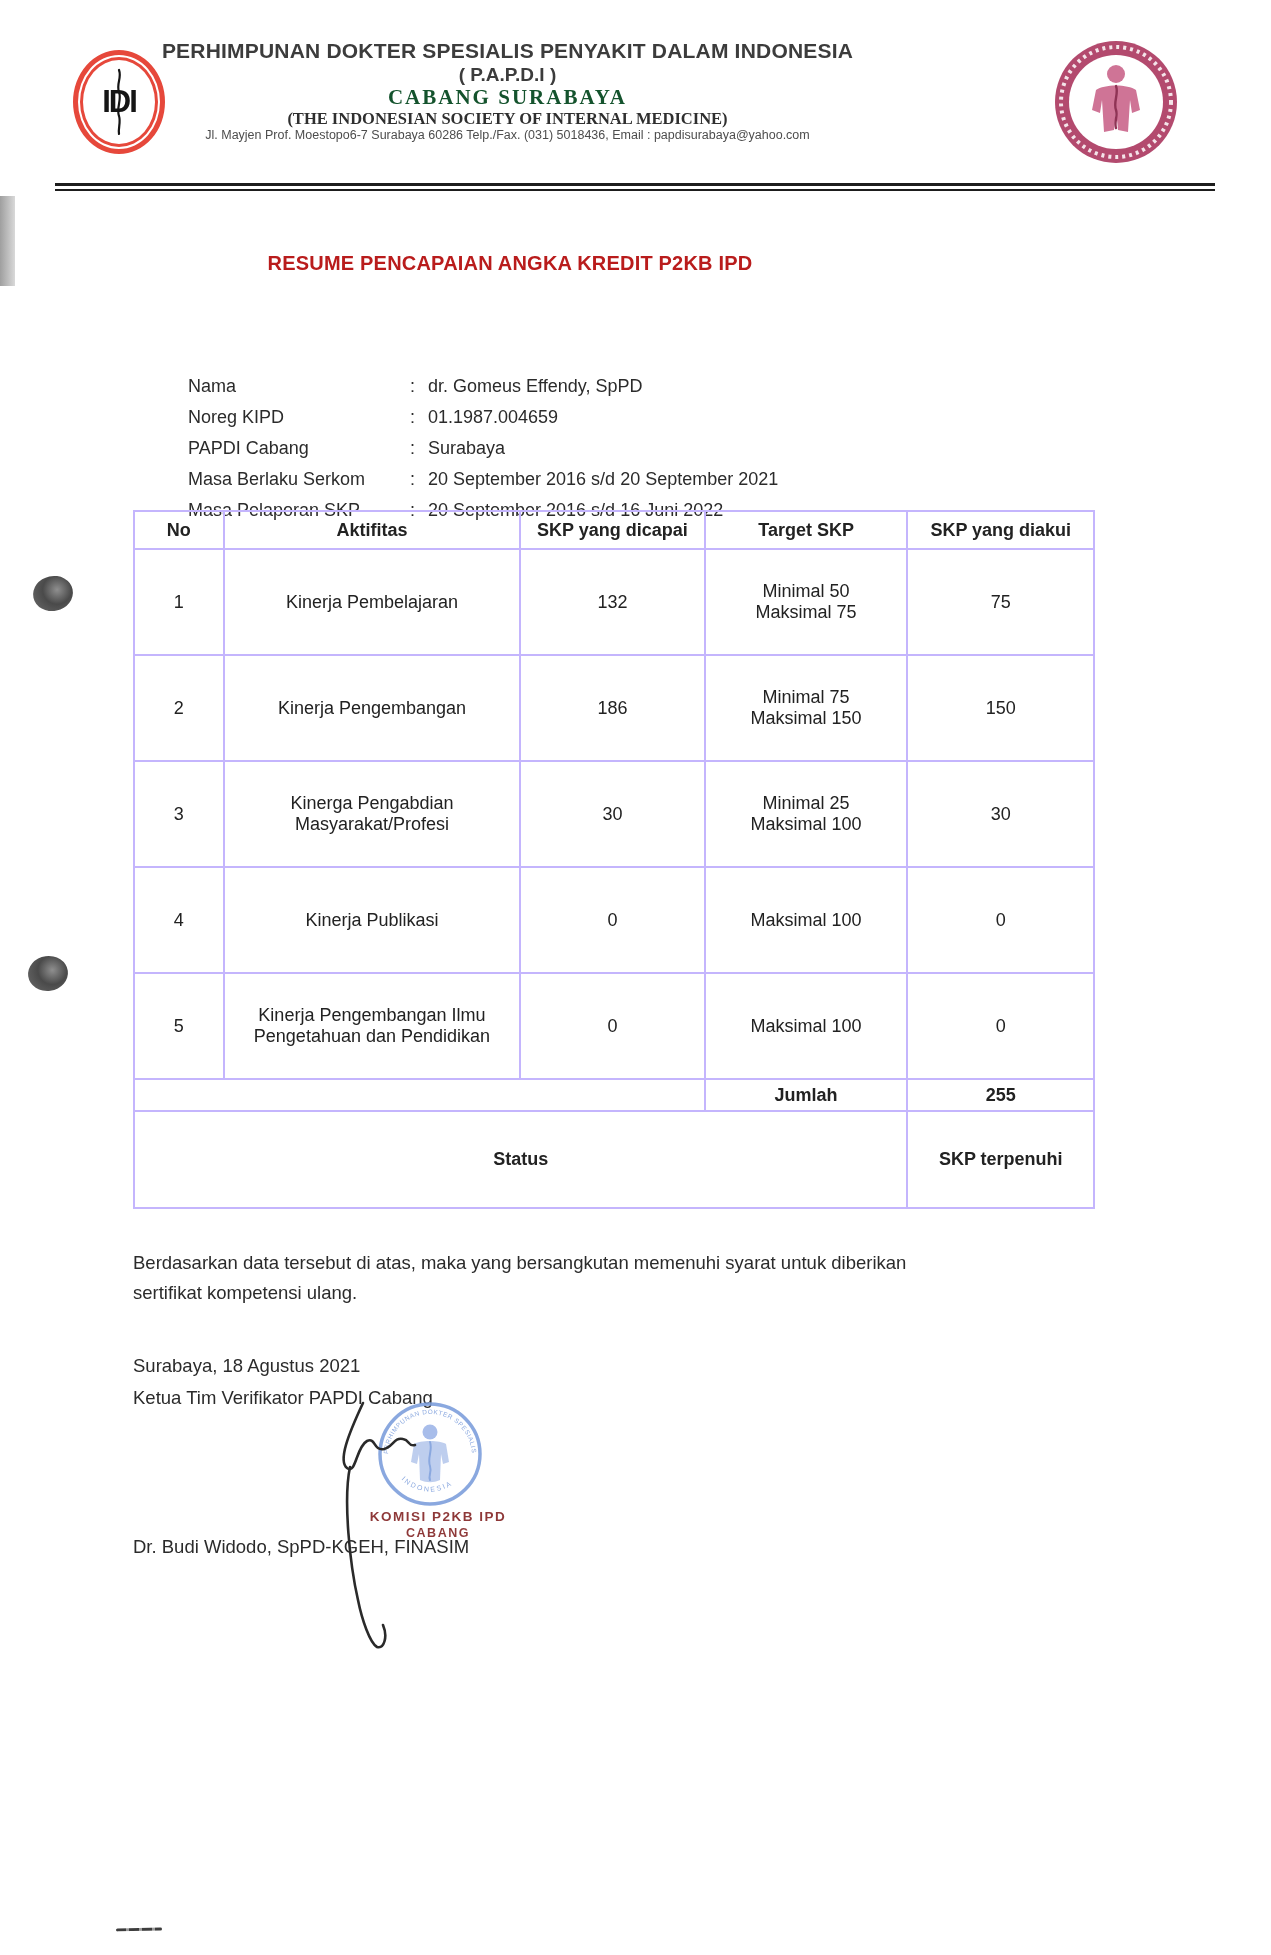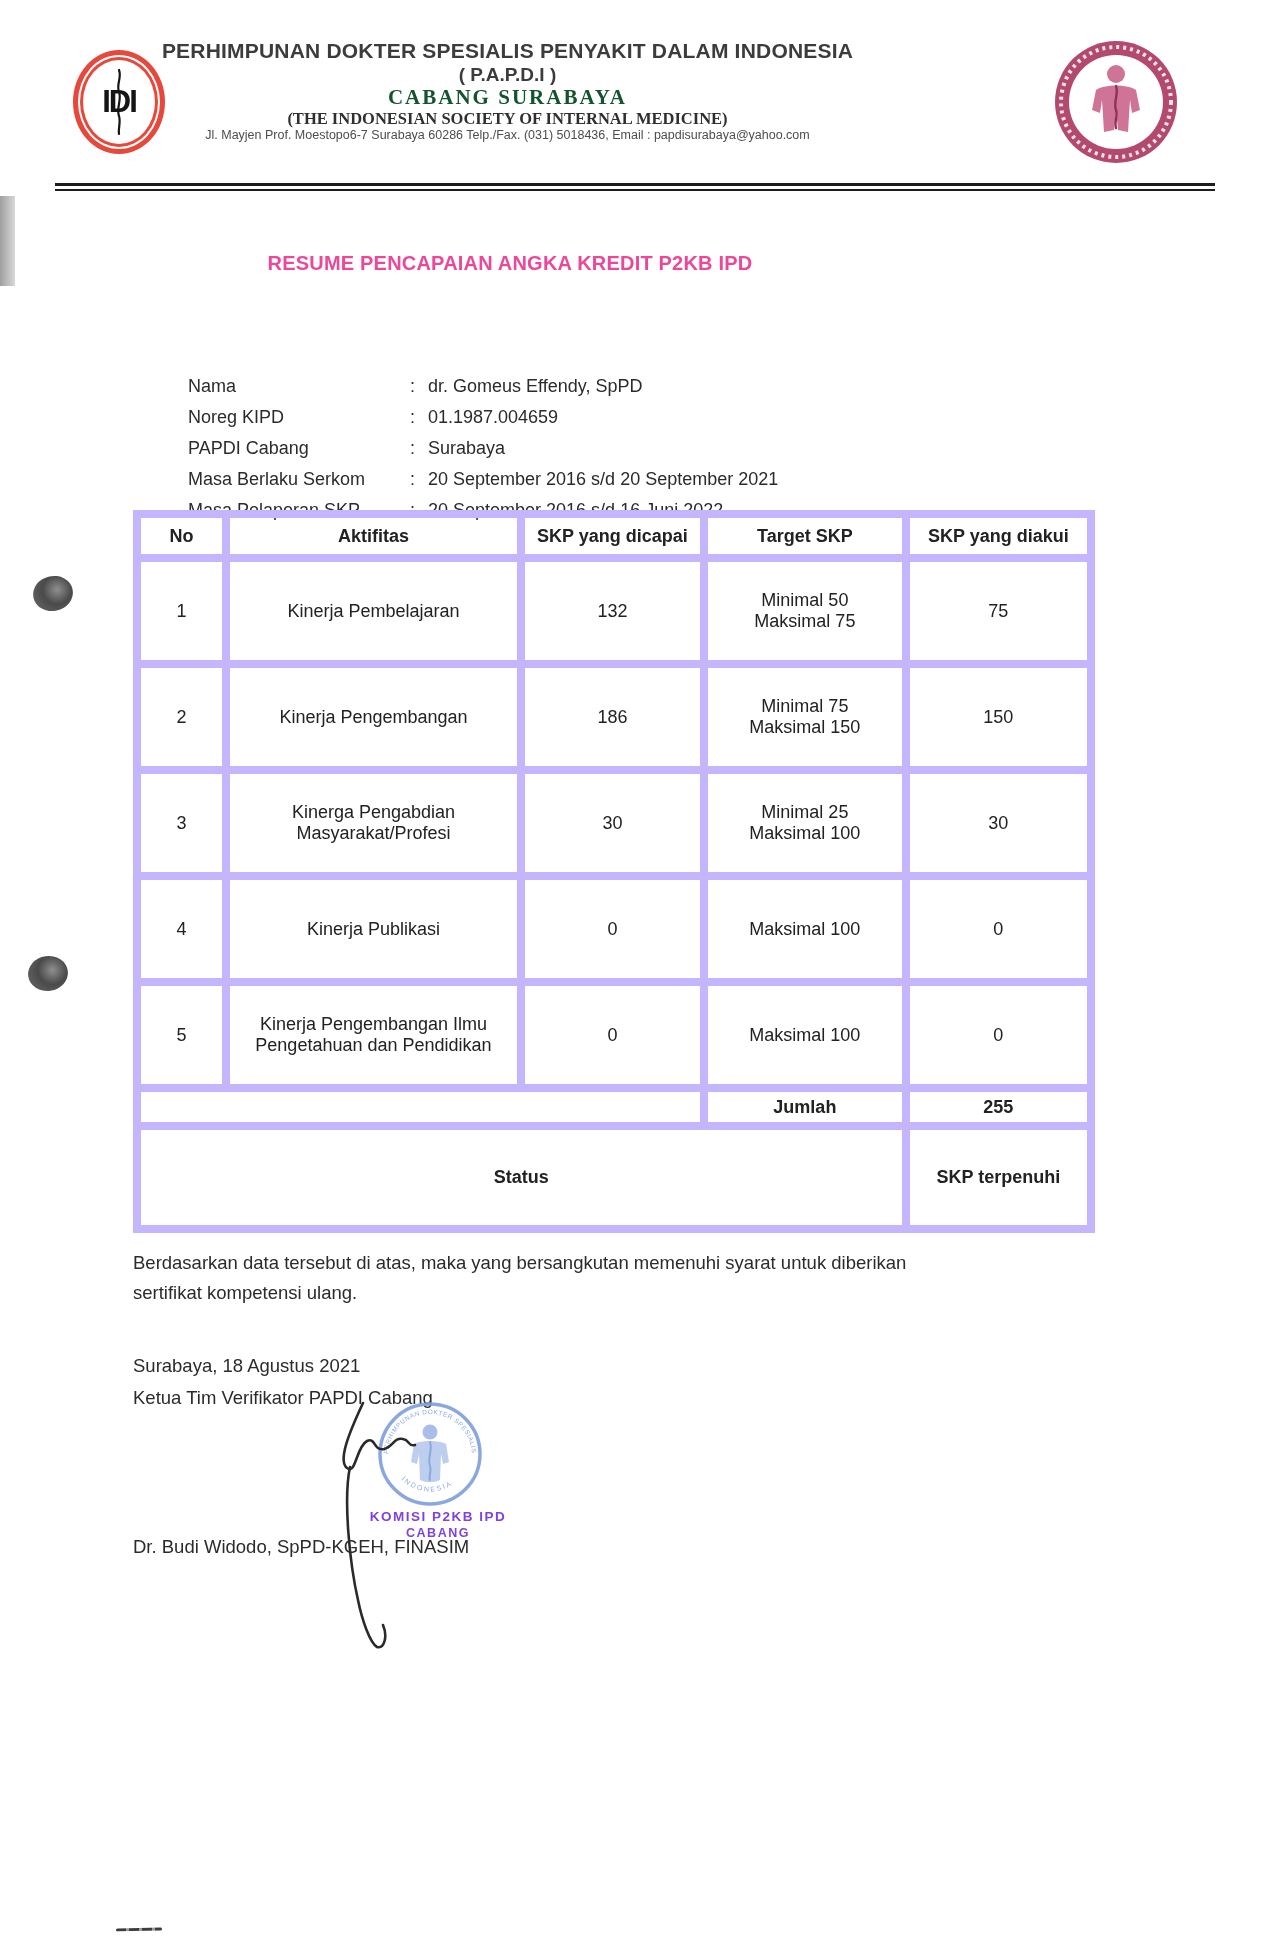--- a/index.html
+++ b/index.html
@@ -21,41 +21,41 @@
     display:flex;align-items:center;justify-content:center;}
   .idi-inner{width:72px;height:84px;border:3px solid #e6483b;border-radius:50%;
     display:flex;align-items:center;justify-content:center;position:relative;}
   .idi-text{font-size:31px;font-weight:900;color:#151515;letter-spacing:-2px;font-family:"Liberation Sans",sans-serif;}
   .idi-snake{position:absolute;left:50%;top:8px;transform:translateX(-50%);}
   .papdi-logo{position:absolute;top:38px;left:1052px;width:128px;height:128px;}
   .double-rule{position:absolute;top:183px;left:55px;width:1160px;height:3px;
     border-top:3px solid #1d1d1d;border-bottom:2px solid #1d1d1d;}
   
   .doc-title{position:absolute;top:252px;left:55px;width:910px;text-align:center;
-    font-size:20px;font-weight:bold;color:#ec4899;letter-spacing:.2px;}
+    font-size:20px;font-weight:bold;color:#b91c1c;letter-spacing:.2px;}
   
   .details{position:absolute;top:327px;left:188px;font-size:18px;margin-top:44px;}
   .detail-row{line-height:31px;white-space:nowrap;}
   .dl{display:inline-block;width:222px;}
   .dc{display:inline-block;width:18px;}
   
   table.skp{position:absolute;top:510px;left:133px;width:962px;border-collapse:collapse;
     font-size:18px;color:#222;table-layout:fixed;}
-  table.skp th,table.skp td{border:8px solid #c4b5fd;text-align:center;vertical-align:middle;padding:2px 6px;margin-left:25px;}
+  table.skp th,table.skp td{border:2px solid #c4b5fd;text-align:center;vertical-align:middle;padding:2px 6px;margin-left:25px;}
   table.skp th{font-weight:bold;height:30px;padding:3px 4px;}
   .col-no{width:88px;}.col-akt{width:291px;}.col-dic{width:181px;}.col-tgt{width:199px;}.col-dik{width:183px;}
   .r-tall{height:106px;}
   .jumlah-row td{height:26px;font-weight:bold;}
   .status-row td{height:91px;font-weight:bold;}
   
   .closing-paragraph{position:absolute;top:1248px;left:133px;width:990px;font-size:18.5px;line-height:30px;}
   .sign-block{position:absolute;top:1350px;left:133px;font-size:18.5px;line-height:32px;}
   .signer-name{position:absolute;top:1536px;left:133px;font-size:18.5px;}
   .stamp{position:absolute;top:1402px;left:360px;width:156px;text-align:center;opacity:.88;}
-  .stamp-cap{color:#6d28d9;font-weight:bold;letter-spacing:1.5px;line-height:17px;}
+  .stamp-cap{color:#7f1d1d;font-weight:bold;letter-spacing:1.5px;line-height:17px;}
   .stamp-cap.c1{font-size:13.5px;margin-top:-4px;}
   .stamp-cap.c2{font-size:12.5px;}
   .signature-svg{position:absolute;top:1395px;left:300px;pointer-events:none;}
   
   .scan-strip{position:absolute;top:196px;left:0;width:15px;height:90px;
     background:linear-gradient(to right,#9f9f9f,#d9d9d9);}
   .hole-punch{position:absolute;border-radius:50%;
     background:radial-gradient(circle at 62% 42%, #8f8f8f 0%, #4a4a4a 45%, #5c5c5c 75%, #787878 100%);}
   .hp1{top:576px;left:33px;width:40px;height:35px;transform:rotate(-12deg);}
   .hp2{top:956px;left:28px;width:40px;height:35px;transform:rotate(-8deg);}

